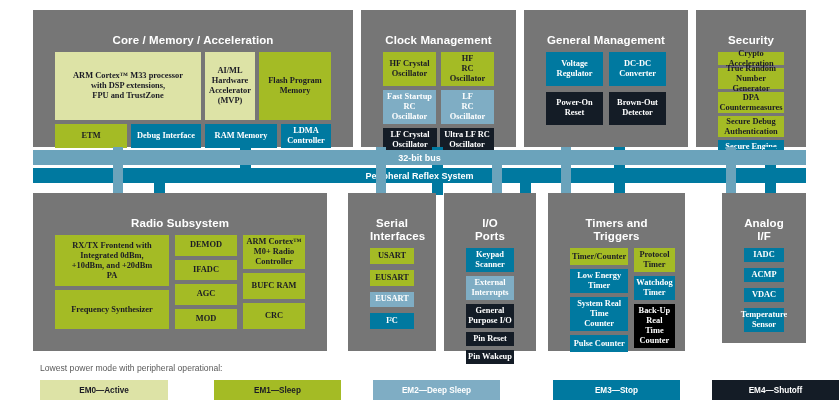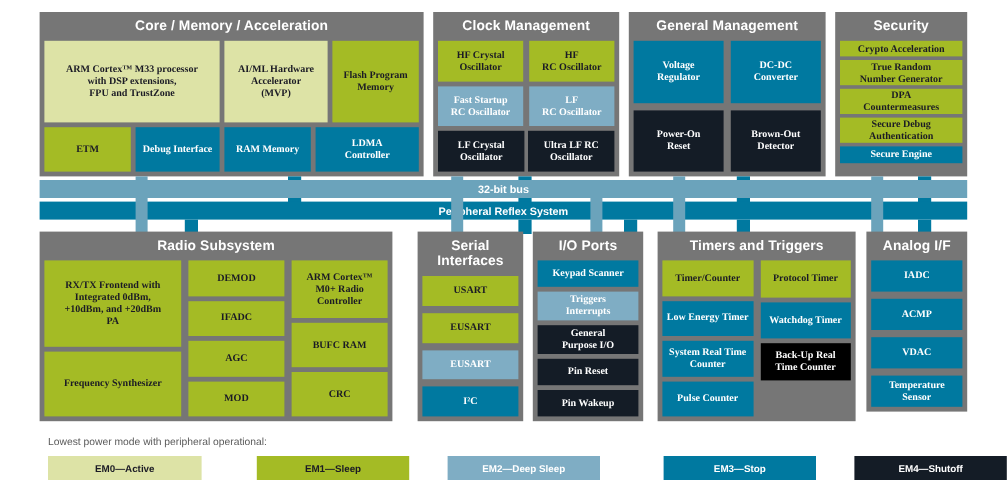--- a/index.html
+++ b/index.html
@@ -9,21 +9,21 @@
     overflow:hidden;
     -webkit-font-smoothing:antialiased;
   }
   #root{position:relative;width:839px;height:414px;}
 
   
   .panel{
     position:absolute;
     background:#767676;
     box-sizing:border-box;
-    padding:4px;
+    padding:22px;
     display:flex;
     flex-direction:column;
   }
   .panel-title{
     color:#ffffff;
     font-weight:bold;
     font-size:11.5px;
     text-align:center;
     line-height:13px;
     padding:2px 0 5px 0;
@@ -224,30 +224,30 @@
       <div class="blk em1" style="flex:1;">EUSART</div>
       <div class="blk em2" style="flex:1;">EUSART</div>
       <div class="blk em3" style="flex:1;">I²C</div>
     </div>
   </div>
 
   <div class="panel" style="left:444px;top:193px;width:92px;height:158px;">
     <div class="panel-title">I/O Ports</div>
     <div class="panel-body" style="flex-direction:column;gap:4px;">
       <div class="blk em3" style="flex:1;">Keypad Scanner</div>
-      <div class="blk em2" style="flex:1;">Triggers
+      <div class="blk em2" style="flex:1;">External
 Interrupts</div>
       <div class="blk em4" style="flex:1;">General
 Purpose I/O</div>
       <div class="blk em4" style="flex:1;">Pin Reset</div>
       <div class="blk em4" style="flex:1;">Pin Wakeup</div>
     </div>
   </div>
 
-  <div class="panel" style="left:548px;top:193px;width:165px;height:158px;">
+  <div class="panel" style="left:548px;top:193px;width:137px;height:158px;">
     <div class="panel-title">Timers and Triggers</div>
     <div class="panel-body" style="gap:6px;">
       <div class="col">
         <div class="blk em1" style="flex:1;">Timer/Counter</div>
         <div class="blk em3" style="flex:1;">Low Energy Timer</div>
         <div class="blk em3" style="flex:1;">System Real Time
 Counter</div>
         <div class="blk em3" style="flex:1;">Pulse Counter</div>
       </div>
       <div class="col">

